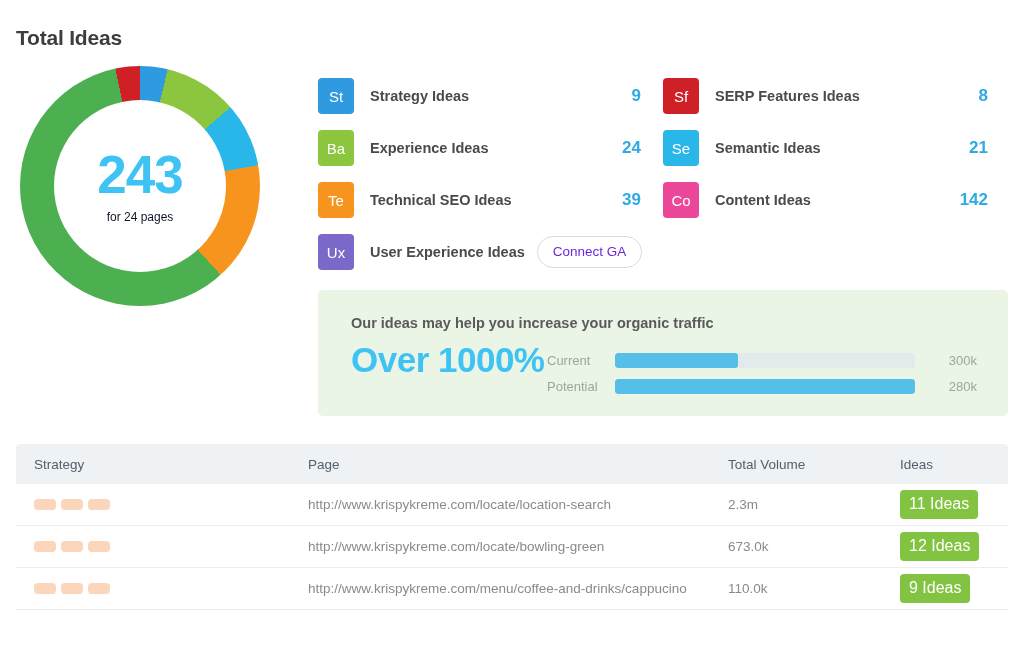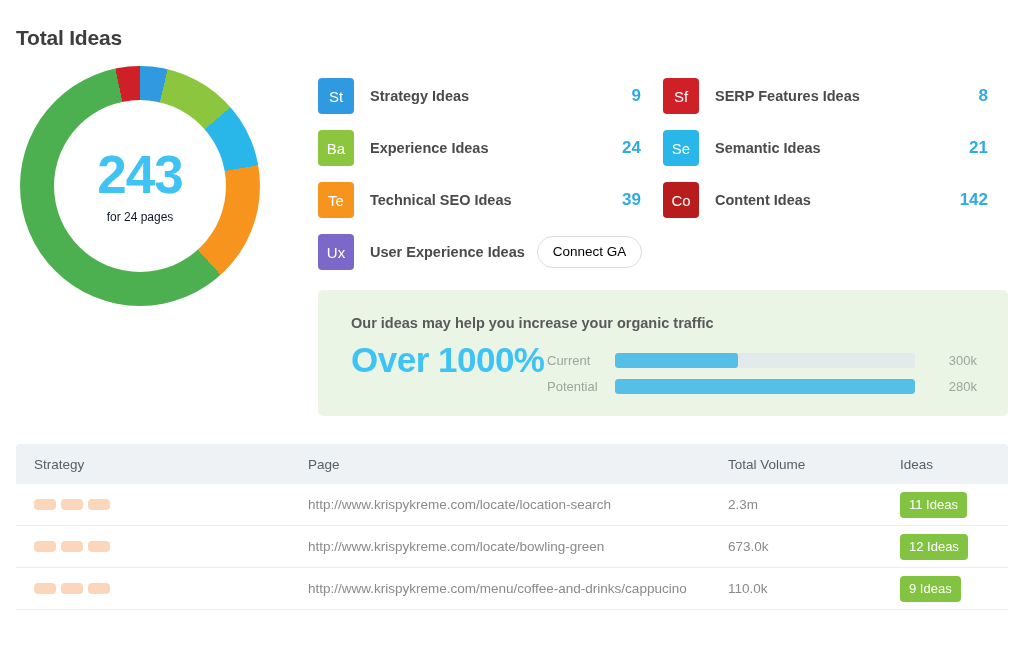--- a/index.html
+++ b/index.html
@@ -112,21 +112,21 @@
   }
   .legend-col.right .legend-value {
     padding-right: 20px;
   }
   .connect-btn {
     margin-left: 12px;
     padding: 7px 15px 8px;
     border: 1px solid #dcdcdc;
     border-radius: 16px;
     background: #ffffff;
-    color: #000000;
+    color: #6d28d9;
     font-size: 13.5px;
     font-family: "Liberation Sans", sans-serif;
     white-space: nowrap;
     cursor: pointer;
   }
 
   
   .promo {
     position: absolute;
     left: 318px;
@@ -230,21 +230,21 @@
     display: block;
     width: 22px;
     height: 11px;
     border-radius: 4px;
     background: #fbd6ba;
   }
   .ideas-badge {
     display: inline-block;
     background: #82c341;
     color: #ffffff;
-    font-size: 13px;
+    font-size: 16px;
     padding: 5px 9px 6px;
     border-radius: 4px;
   }
 </style>
 </head>
 <body>
 
 <div class="page-title">Total Ideas</div>
 
 <div class="donut-wrap">
@@ -283,21 +283,21 @@
         <div class="legend-badge" style="background: rgb(208, 32, 39);">Sf</div>
         <div class="legend-label">SERP Features Ideas</div>
         <div class="legend-value">8</div>
       </div>
       <div class="legend-row">
         <div class="legend-badge" style="background: rgb(41, 182, 232);">Se</div>
         <div class="legend-label">Semantic Ideas</div>
         <div class="legend-value">21</div>
       </div>
       <div class="legend-row">
-        <div class="legend-badge" style="background: #b91c1c;">Co</div>
+        <div class="legend-badge" style="background: #ec4899;">Co</div>
         <div class="legend-label">Content Ideas</div>
         <div class="legend-value">142</div>
       </div>
     </div>
 </div>
 
 <div class="promo">
   <div class="promo-headline">Our ideas may help you increase your organic traffic</div>
   <div class="promo-big">Over 1000%</div>
   <div class="bars" id="promo-bars">

